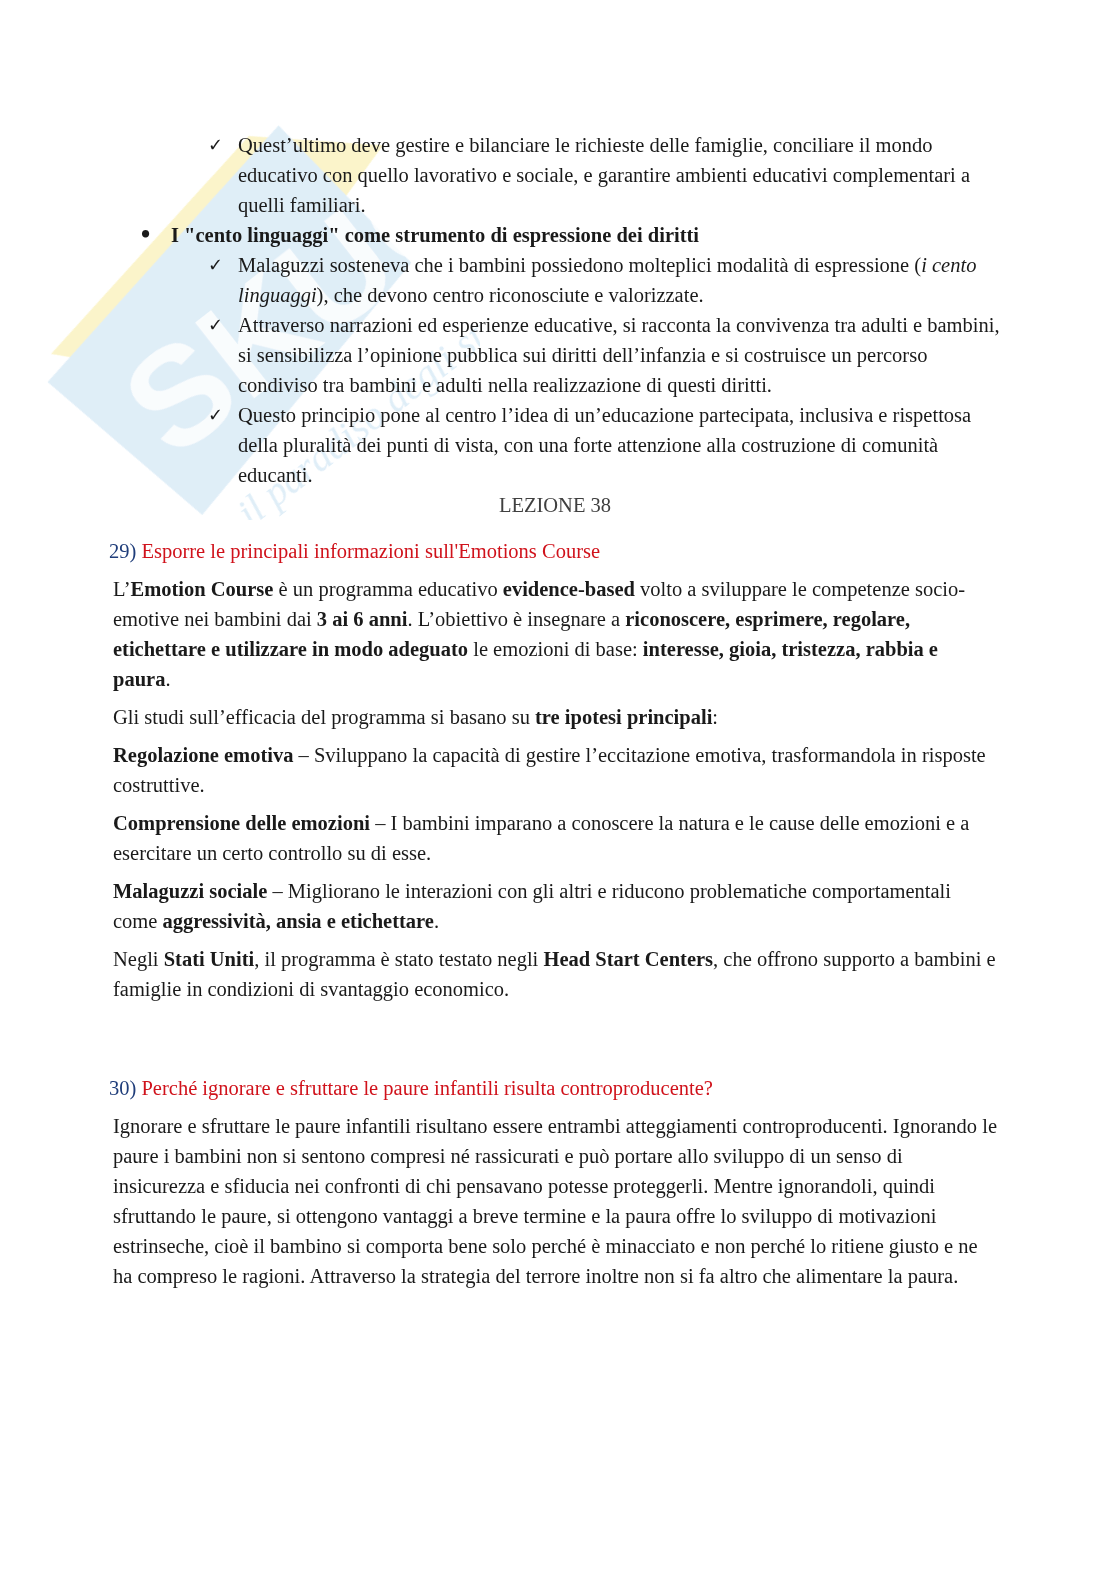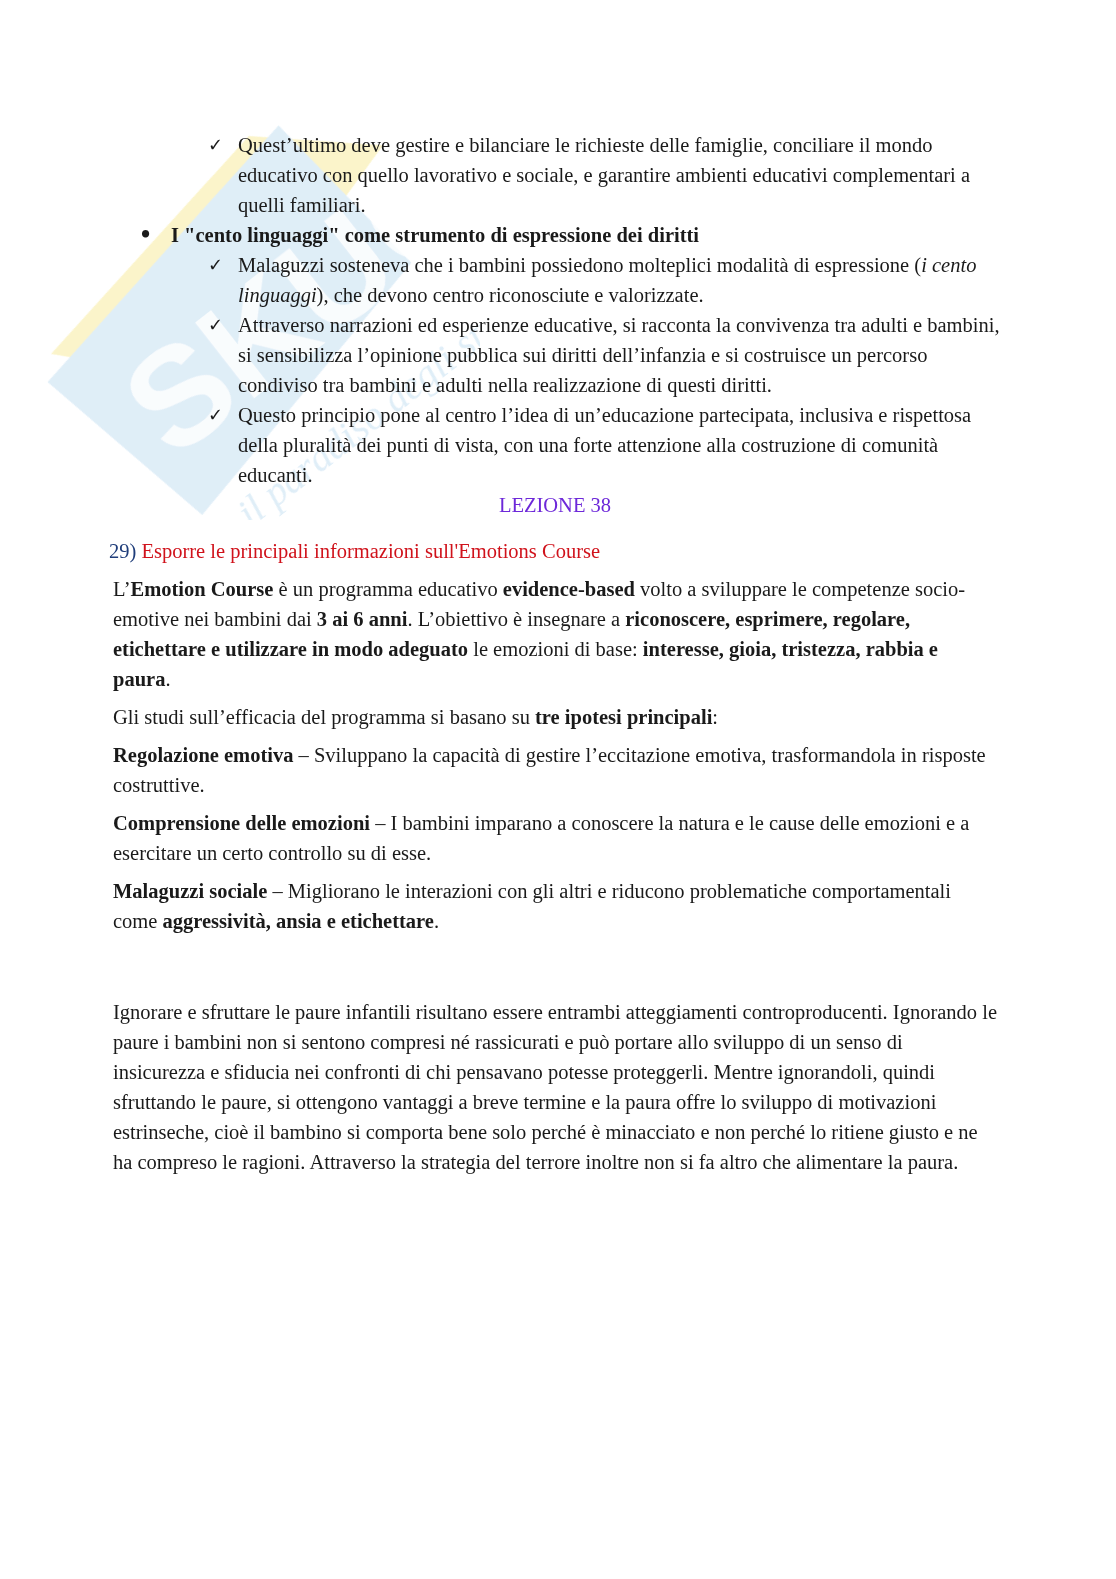--- a/index.html
+++ b/index.html
@@ -19,21 +19,21 @@
     .check-item { position: relative; padding-left: 133px; }
     .check-item .mark {
       position: absolute; left: 103px; top: 0; font-size: 18px;
       font-family: "DejaVu Sans", sans-serif;
     }
     .bullet-item { position: relative; padding-left: 66px; font-weight: bold; }
     .bullet-item .dot {
       position: absolute; left: 34px; top: 0; font-family: "DejaVu Sans", sans-serif;
     }
     .lesson {
-      text-align: center; color: #6d28d9; margin: 0; font-size: 20.5px;
+      text-align: center; color: #404040; margin: 0; font-size: 20.5px;
       padding-left: 0;
     }
     .question { margin: 16px 0 6px 4px; color: #d0121b; }
     .question .num { color: #1f3d7a; }
     p { margin: 8px; }
     b { font-weight: bold; }
     .gap-lg { height: 45px; }
   </style>
 </head>
 <body>
@@ -92,20 +92,27 @@
   <p>
     <b>Regolazione emotiva</b><span> – Sviluppano la capacità di gestire l’eccitazione emotiva, trasformandola in risposte costruttive.</span>
   </p>
   <p>
     <b>Comprensione delle emozioni</b><span> – I bambini imparano a conoscere la natura e le cause delle emozioni e a esercitare un certo controllo su di esse.</span>
   </p>
   <p>
     <b>Malaguzzi sociale</b><span> – Migliorano le interazioni con gli altri e riducono problematiche comportamentali come </span><b>aggressività, ansia e etichettare</b><span>.</span>
   </p>
 
+  <p>
+    <span>Negli </span><b>Stati Uniti</b><span>, il programma è stato testato negli </span><b>Head Start Centers</b><span>, che offrono supporto a bambini e famiglie in condizioni di svantaggio economico.</span>
+  </p>
 
   <div class="gap-lg"></div>
 
 
+  <p class="question">
+    <span class="num">30)</span>
+    <span>Perché ignorare e sfruttare le paure infantili risulta controproducente?</span>
+  </p>
 
   <p>Ignorare e sfruttare le paure infantili risultano essere entrambi atteggiamenti controproducenti. Ignorando le paure i bambini non si sentono compresi né rassicurati e può portare allo sviluppo di un senso di insicurezza e sfiducia nei confronti di chi pensavano potesse proteggerli. Mentre ignorandoli, quindi sfruttando le paure, si ottengono vantaggi a breve termine e la paura offre lo sviluppo di motivazioni estrinseche, cioè il bambino si comporta bene solo perché è minacciato e non perché lo ritiene giusto e ne ha compreso le ragioni. Attraverso la strategia del terrore inoltre non si fa altro che alimentare la paura.</p>
 
 </div>
 
 </body></html>

